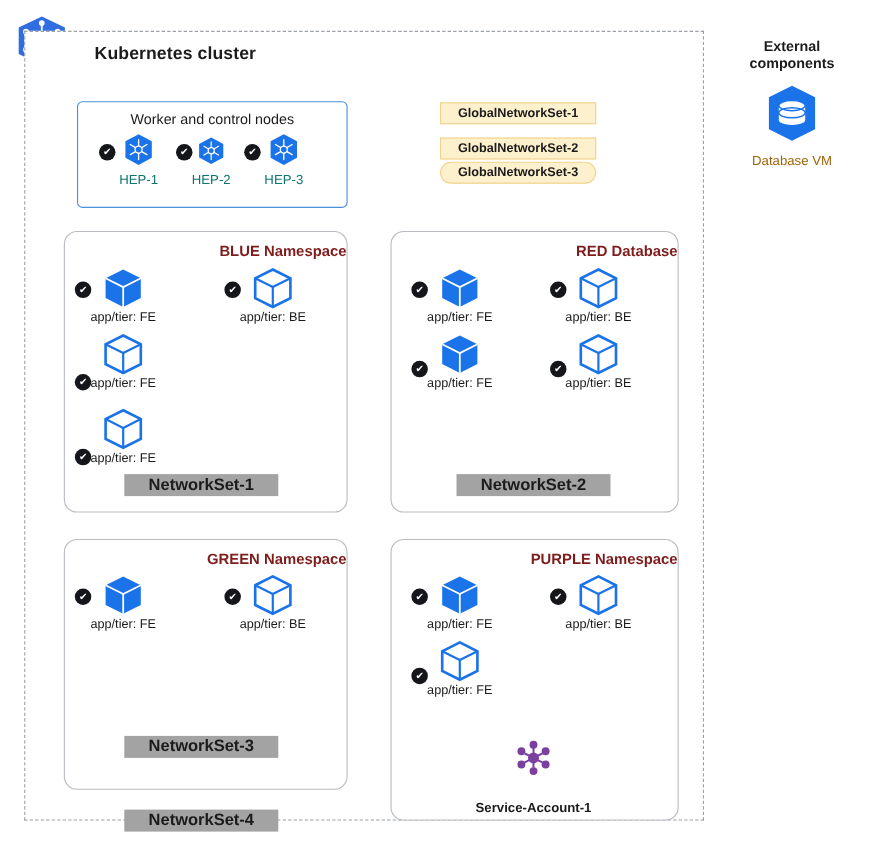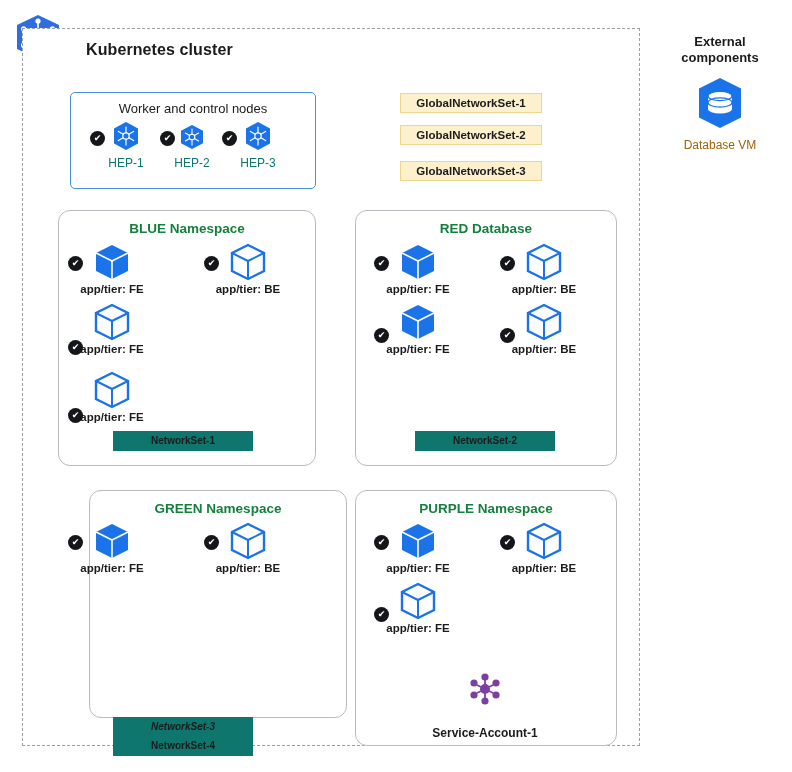--- a/index.html
+++ b/index.html
@@ -83,60 +83,59 @@
   
   .ns {
     position: absolute;
     border: 1px solid #b8bcc0;
     border-radius: 12px;
     background: #ffffff;
   }
   .ns-title {
     position: absolute;
     top: 10px; left: 0; right: 0;
-    text-align: center;
+    text-align: right;
     font-size: 13.5px;
     font-weight: bold;
-    color: #15803d;
+    color: #7f1d1d;
   }
 
   
   .pod {
     position: absolute;
     width: 96px;
     text-align: center;
   }
   .pod .cubewrap { position: relative; height: 40px; }
   .pod .label {
     font-size: 11.5px;
     color: #1b1b1b;
     white-space: nowrap;
     margin-top: 1px;
-    font-weight: bold;
   }
 
   
   .check {
     position: absolute;
     width: 15px; height: 15px;
     border-radius: 50%;
     background: #14161a;
     color: #ffffff;
     font-size: 9px;
     line-height: 15px;
     text-align: center;
   }
 
   
   .nset {
     position: absolute;
     width: 140px; height: 20px;
-    background: #0f766e;
-    color: #1b1b1b;
-    font-size: 10px;
+    background: #a3a3a3;
+    color: #1b1b1b;
+    font-size: 15px;
     font-weight: bold;
     text-align: center;
     line-height: 20px;
   }
 
   
   .svcacct {
     position: absolute;
     width: 160px;
     text-align: center;
@@ -258,21 +257,21 @@
           <line x1="19.8" y1="14.2" x2="24.6" y2="11.4"></line>
         </g>
       </svg>
       <div class="check" style="left:0px; top:11px;">✔</div>
     </div>
     <div class="label">HEP-3</div>
   </div>
 
   <div class="gns" style="left:400px; top:93px;">GlobalNetworkSet-1</div>
   <div class="gns" style="left:400px; top:125px;">GlobalNetworkSet-2</div>
-  <div class="gns" style="left:400px; top:161px;">GlobalNetworkSet-3</div>
+  <div class="gns" style="left:400px; top:147px;border-radius:10px;">GlobalNetworkSet-3</div>
 
   <div class="ns" style="left:58px; top:210px; width:258px; height:256px;">
     <div class="ns-title">BLUE Namespace</div>
   </div>
 
   <div class="pod" style="left:64px; top:242px;">
     <div class="cubewrap">
       <svg viewBox="0 0 42 42" width="42" height="42" style="position:absolute;left:27px;top:0;">
         <polygon points="21,3 37,11 37,29 21,37 5,29 5,11" fill="#1a73e8"></polygon>
         <g fill="none" stroke="#ffffff" stroke-width="1.6" stroke-linejoin="round">
@@ -384,21 +383,21 @@
           <line x1="21" y1="19" x2="21" y2="37"></line>
         </g>
       </svg>
       <div class="check" style="left:4px; top:26px;">✔</div>
     </div>
     <div class="label">app/tier: BE</div>
   </div>
 
   <div class="nset" style="left:415px; top:431px;text-align:center;">NetworkSet-2</div>
 
-  <div class="ns" style="left:58px; top:490px; width:258px; height:228px;margin-left:31px;">
+  <div class="ns" style="left:58px; top:490px; width:258px; height:228px;">
     <div class="ns-title">GREEN Namespace</div>
   </div>
 
   <div class="pod" style="left:64px; top:521px;">
     <div class="cubewrap">
       <svg viewBox="0 0 42 42" width="42" height="42" style="position:absolute;left:27px;top:0;">
         <polygon points="21,3 37,11 37,29 21,37 5,29 5,11" fill="#1a73e8"></polygon>
         <g fill="none" stroke="#ffffff" stroke-width="1.6" stroke-linejoin="round">
           <polyline points="5,11 21,19 37,11"></polyline>
           <line x1="21" y1="19" x2="21" y2="37"></line>
@@ -416,21 +415,21 @@
         <g fill="none" stroke="#1a73e8" stroke-width="2" stroke-linejoin="round">
           <polyline points="5,11 21,19 37,11"></polyline>
           <line x1="21" y1="19" x2="21" y2="37"></line>
         </g>
       </svg>
       <div class="check" style="left:4px; top:14px;">✔</div>
     </div>
     <div class="label">app/tier: BE</div>
   </div>
 
-  <div class="nset" style="left:113px; top:717px;font-style:italic;">NetworkSet-3</div>
+  <div class="nset" style="left:113px; top:669px;">NetworkSet-3</div>
   <div class="nset" style="left:113px; top:736px;">NetworkSet-4</div>
 
   <div class="ns" style="left:355px; top:490px; width:262px; height:256px;">
     <div class="ns-title">PURPLE Namespace</div>
   </div>
 
   <div class="pod" style="left:370px; top:521px;">
     <div class="cubewrap">
       <svg viewBox="0 0 42 42" width="42" height="42" style="position:absolute;left:27px;top:0;">
         <polygon points="21,3 37,11 37,29 21,37 5,29 5,11" fill="#1a73e8"></polygon>

